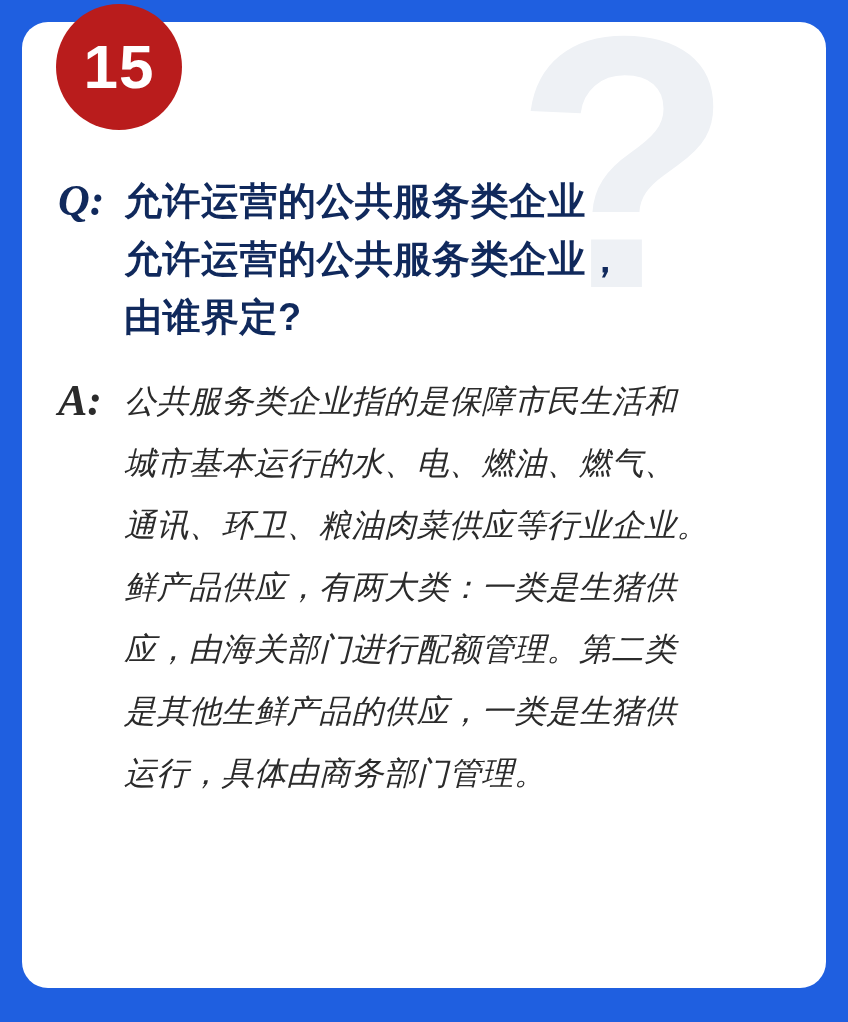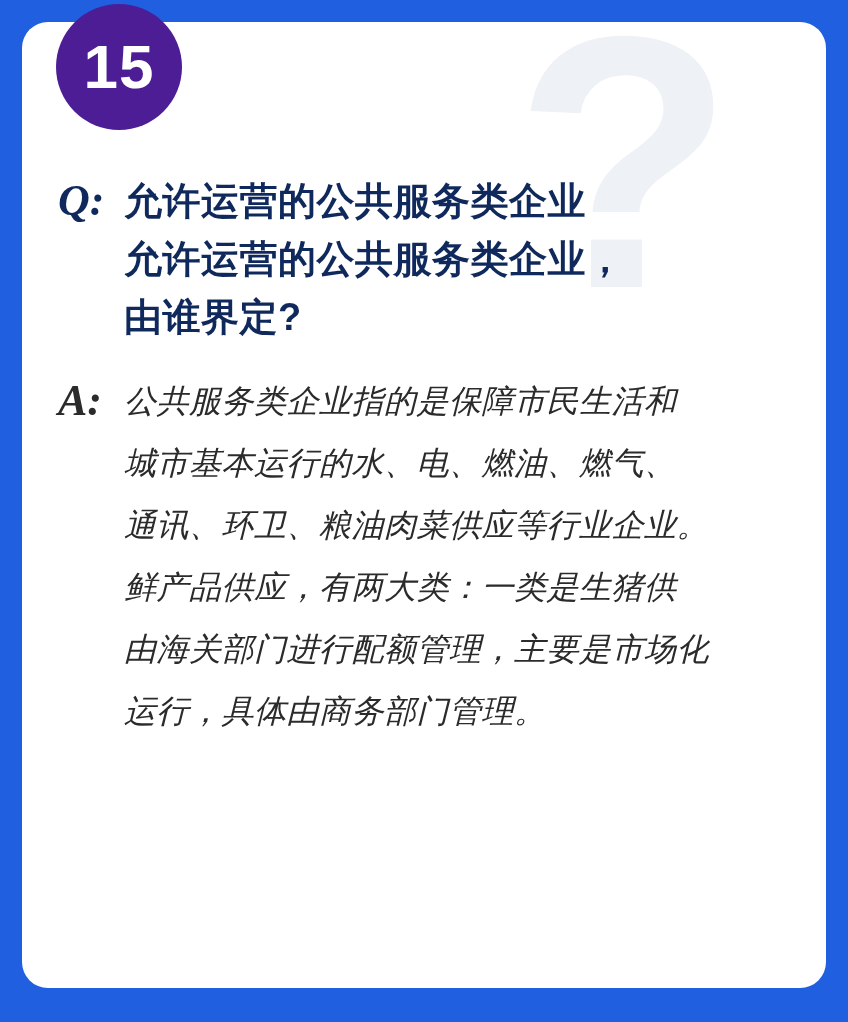--- a/index.html
+++ b/index.html
@@ -50,21 +50,21 @@
   }
 
   
   .badge {
     position: absolute;
     left: 56px;
     top: 4px;
     width: 126px;
     height: 126px;
     border-radius: 50%;
-    background: #4c1d95;
+    background: #b91c1c;
     display: flex;
     align-items: center;
     justify-content: center;
     z-index: 5;
     box-shadow: 0 0 0 0 rgba(0,0,0,0);
   }
   .badge-text {
     color: #ffffff;
     font-size: 62px;
     font-weight: bold;
@@ -156,21 +156,22 @@
         </div>
       </div>
 
       <div class="qa-block a-block">
         <div class="marker a-marker">A:</div>
         <div class="a-text">
           <span class="line">公共服务类企业指的是保障市民生活和</span>
           <span class="line">城市基本运行的水、电、燃油、燃气、</span>
           <span class="line">通讯、环卫、粮油肉菜供应等行业企业。</span>
           <span class="line">鲜产品供应，有两大类：一类是生猪供</span>
-          <span class="line">由海关部门进行配额管理，主要是市场化</span>
+          <span class="line">应，由海关部门进行配额管理。第二类</span>
+          <span class="line">是其他生鲜产品的供应，一类是生猪供</span>
           <span class="line">运行，具体由商务部门管理。</span>
         </div>
       </div>
 
     </div>
   </div>
 
   <div class="badge">
     <span class="badge-text">15</span>
   </div>

